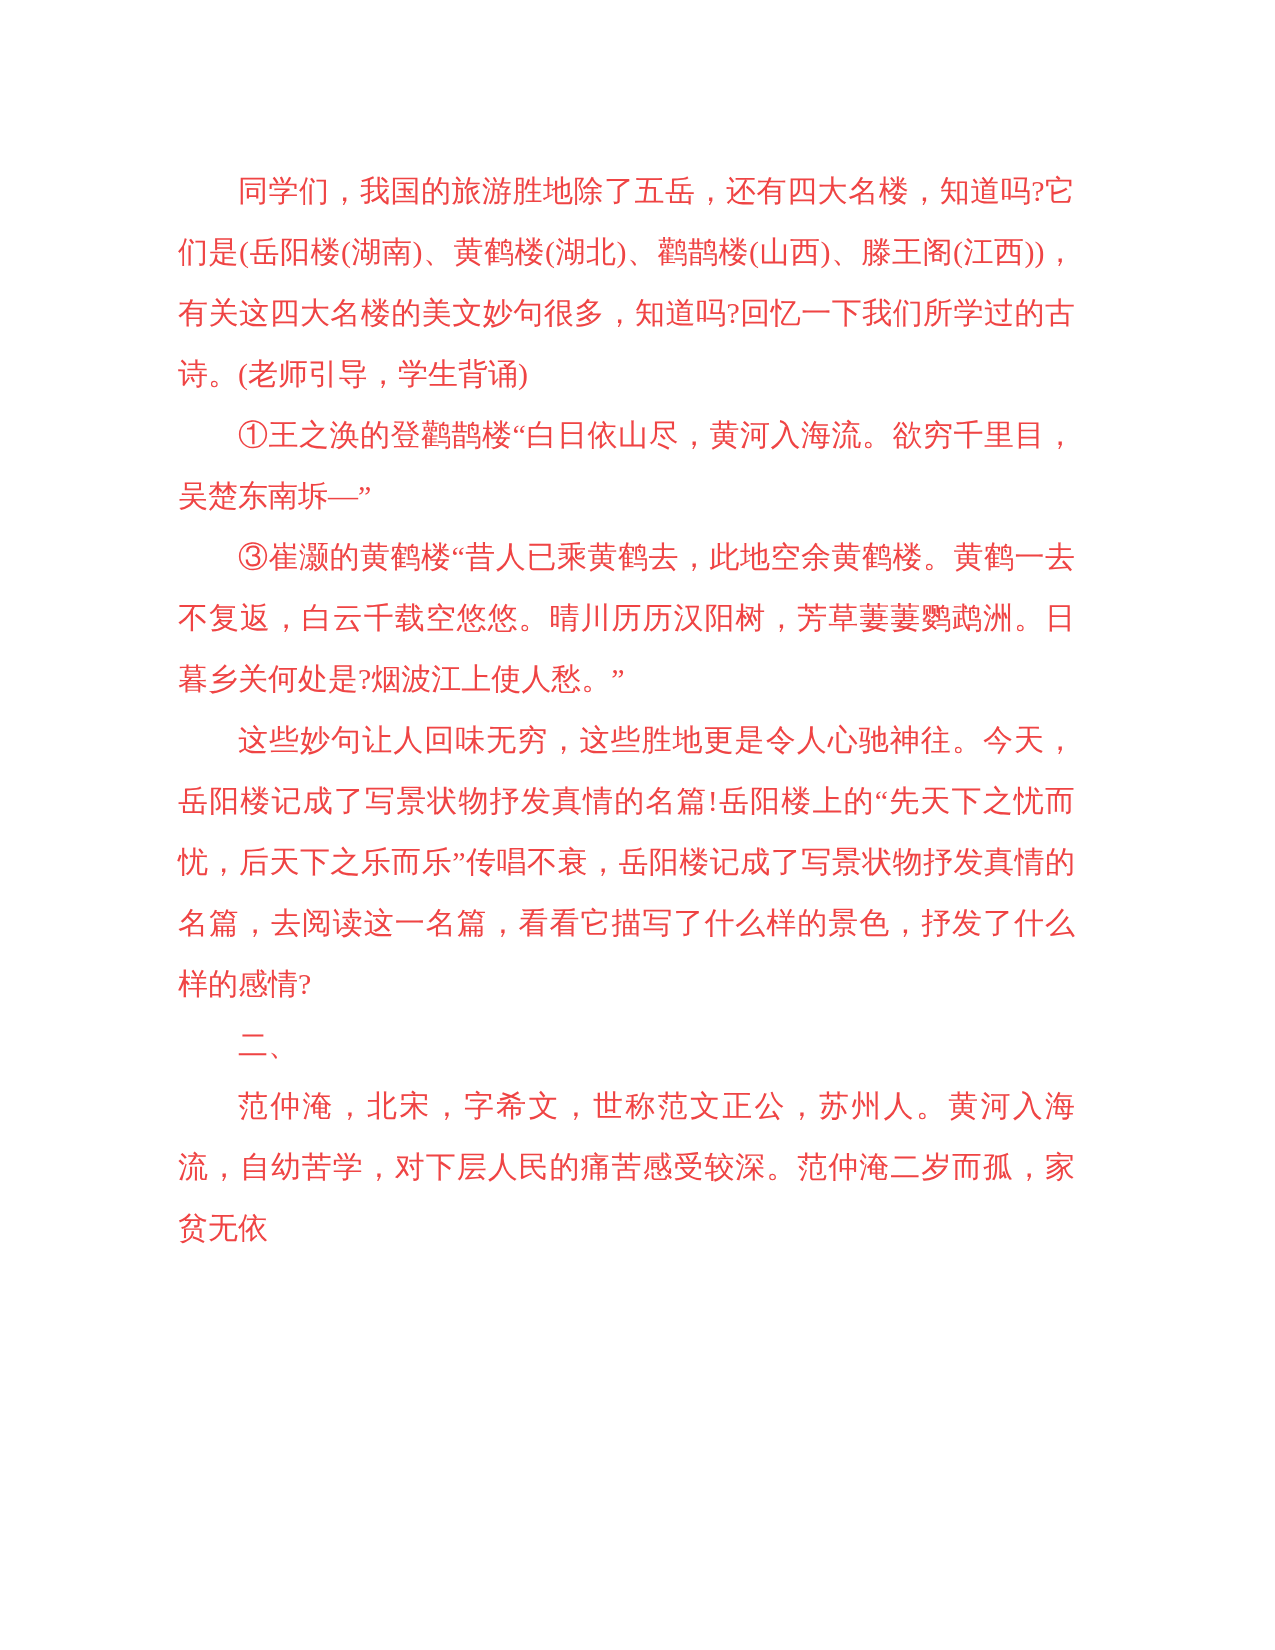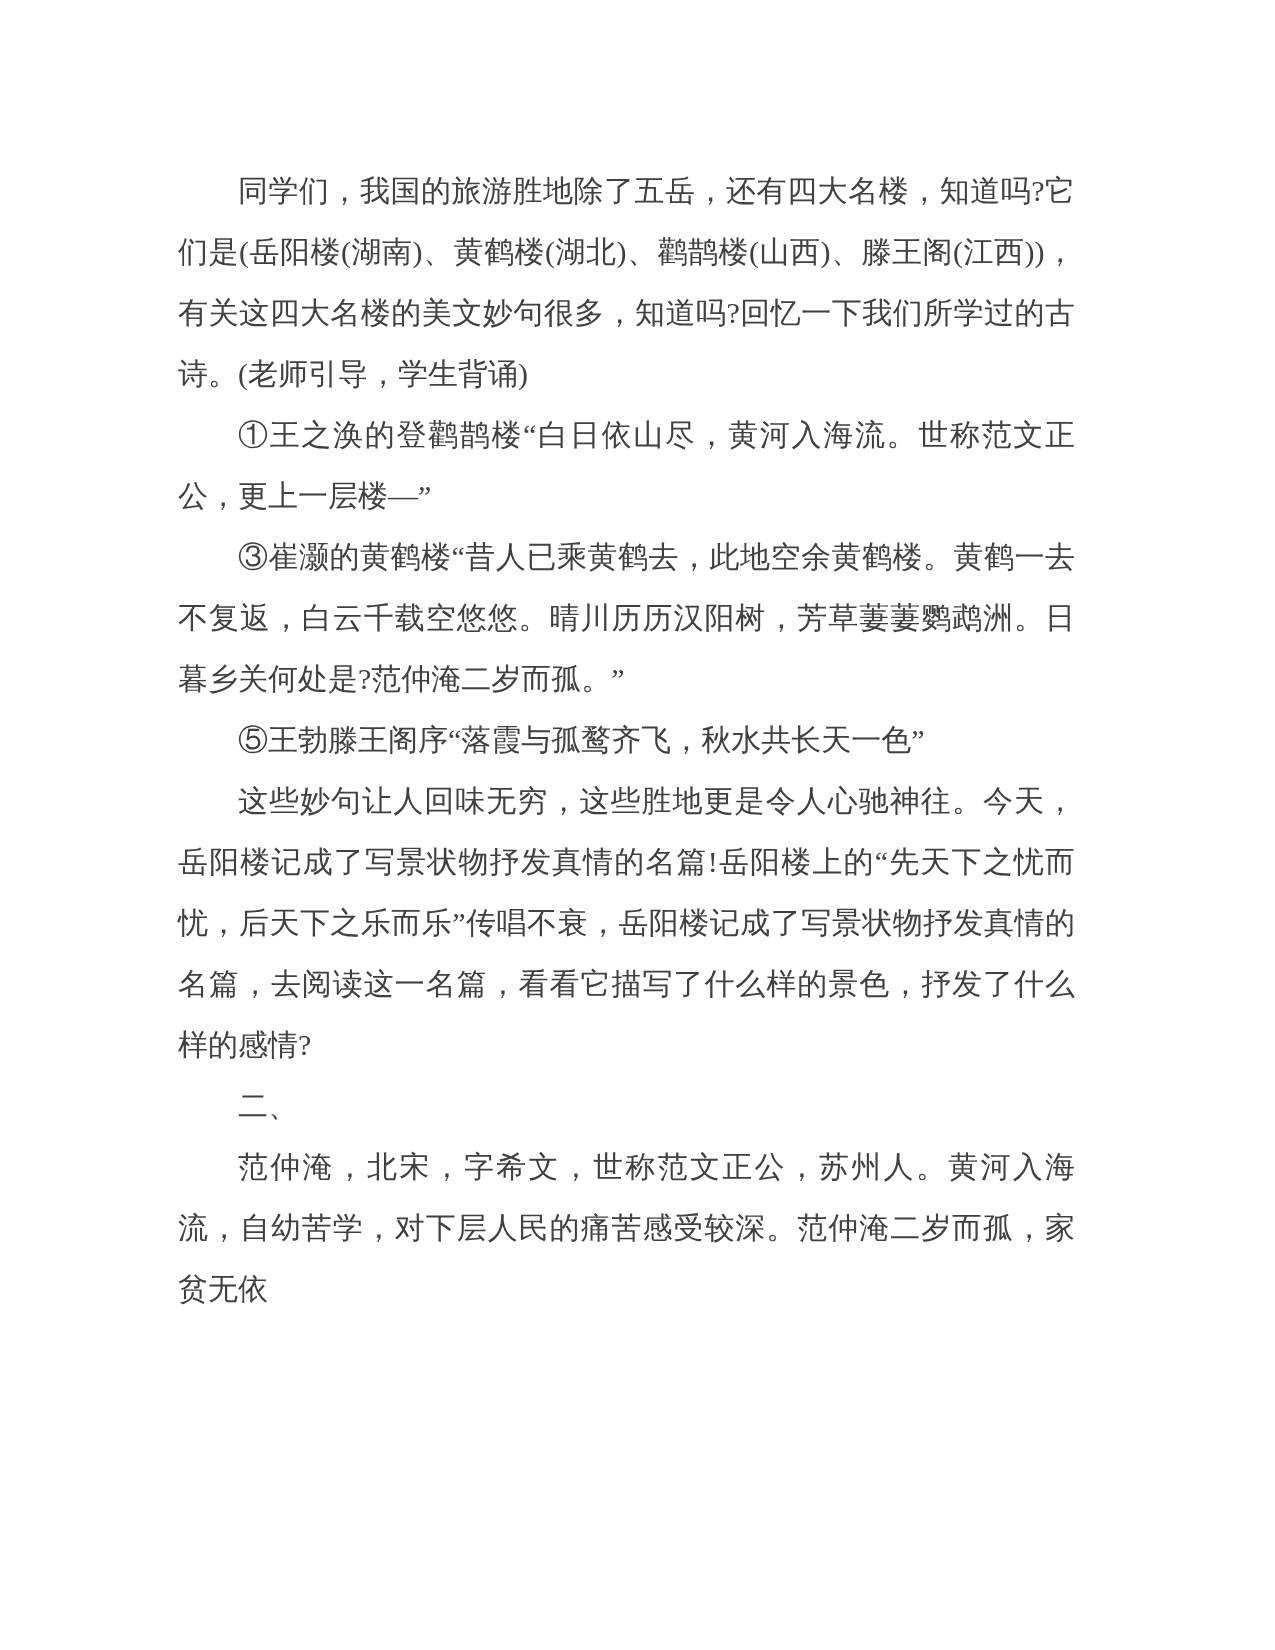--- a/index.html
+++ b/index.html
@@ -15,37 +15,36 @@
     overflow: hidden;
   }
   .content {
     position: absolute;
     left: 178px;
     top: 160px;
     width: 897px;
     font-family: "Liberation Serif", "DejaVu Serif", serif;
     font-size: 30px;
     line-height: 61px;
-    color: #404040;
+    color: #ef4444;
     text-align: justify;
     font-weight: 400;
   }
   .content p {
     margin: 0;
     padding: 0;
     text-indent: 2em;
     word-break: break-all;
   }
 </style>
 </head>
 <body>
 
 <div class="page">
   <div class="content">
     <p>同学们，我国的旅游胜地除了五岳，还有四大名楼，知道吗?它们是(岳阳楼(湖南)、黄鹤楼(湖北)、鹳鹊楼(山西)、滕王阁(江西))，有关这四大名楼的美文妙句很多，知道吗?回忆一下我们所学过的古诗。(老师引导，学生背诵)</p>
-    <p>①王之涣的登鹳鹊楼“白日依山尽，黄河入海流。世称范文正公，更上一层楼—”</p>
-    <p>③崔灏的黄鹤楼“昔人已乘黄鹤去，此地空余黄鹤楼。黄鹤一去不复返，白云千载空悠悠。晴川历历汉阳树，芳草萋萋鹦鹉洲。日暮乡关何处是?范仲淹二岁而孤。”</p>
-    <p>⑤王勃滕王阁序“落霞与孤鹜齐飞，秋水共长天一色”</p>
+    <p>①王之涣的登鹳鹊楼“白日依山尽，黄河入海流。欲穷千里目，吴楚东南坼—”</p>
+    <p>③崔灏的黄鹤楼“昔人已乘黄鹤去，此地空余黄鹤楼。黄鹤一去不复返，白云千载空悠悠。晴川历历汉阳树，芳草萋萋鹦鹉洲。日暮乡关何处是?烟波江上使人愁。”</p>
     <p>这些妙句让人回味无穷，这些胜地更是令人心驰神往。今天，岳阳楼记成了写景状物抒发真情的名篇!岳阳楼上的“先天下之忧而忧，后天下之乐而乐”传唱不衰，岳阳楼记成了写景状物抒发真情的名篇，去阅读这一名篇，看看它描写了什么样的景色，抒发了什么样的感情?</p>
     <p>二、</p>
     <p>范仲淹，北宋，字希文，世称范文正公，苏州人。黄河入海流，自幼苦学，对下层人民的痛苦感受较深。范仲淹二岁而孤，家贫无依</p>
   </div>
 </div>
 
 </body></html>

